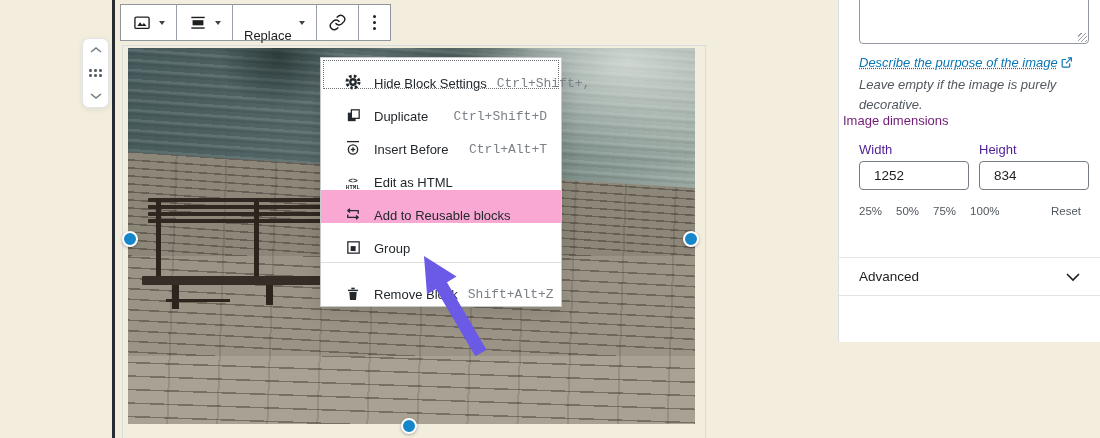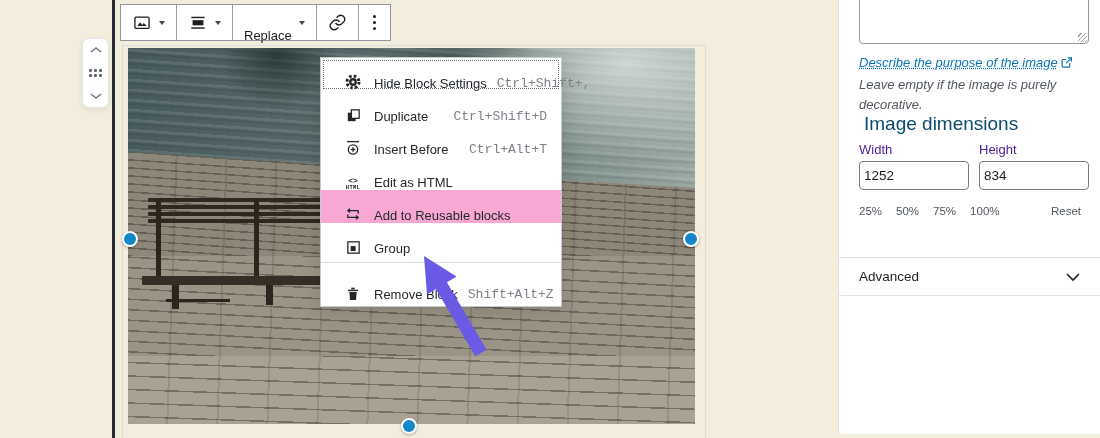--- a/index.html
+++ b/index.html
@@ -68,33 +68,33 @@
   .menu-sep{border-top:1px solid #dcdfe2;margin:6px 0;}
   .html-glyph{display:flex;flex-direction:column;align-items:center;line-height:1;
     font-family:"Liberation Mono",monospace;color:#23282d;}
   .html-glyph i{font-style:normal;font-size:8px;font-weight:bold;}
   .html-glyph b{font-size:5.5px;letter-spacing:.3px;}
 
   
   .arrow-svg{position:absolute;left:0;top:0;z-index:20;pointer-events:none;}
 
   
-  .sidebar{position:absolute;left:838px;top:0;width:262px;height:434px;background:#fff;border-left:1px solid #dde0e2;}
+  .sidebar{position:absolute;left:838px;top:0;width:262px;height:342px;background:#fff;border-left:1px solid #dde0e2;}
   .alt-textarea{position:absolute;left:20px;top:-14px;width:230px;height:58px;border:1px solid #949aa2;
     border-radius:4px;resize:none;outline:none;background:#fff;}
   .grip{position:absolute;left:239px;top:33px;width:9px;height:9px;
     background:repeating-linear-gradient(135deg,transparent 0 2px,#9aa0a6 2px 3px);}
   .help{position:absolute;left:20px;top:53px;width:234px;font-size:13px;font-style:italic;
     color:#50575e;line-height:20px;}
   .help a{color:#0a75b5;text-decoration:underline dotted;cursor:pointer;}
   .ext{display:inline-block;vertical-align:-2px;margin:0 2px;}
-  .dim-title{position:absolute;left:25px;top:113px;font-size:19px;color:#0c4a6e;}
+  .dim-title{position:absolute;left:4px;top:113px;font-size:13px;color:#701a75;}
   .dim-label{position:absolute;top:142px;font-size:13px;color:#4c1d95;}
   .dim-input{position:absolute;top:161px;width:110px;height:29px;border:1px solid #757c83;border-radius:4px;
-    padding:0 4px;font-size:13.5px;color:#1e1e1e;font-family:"Liberation Sans",sans-serif;outline:none;}
+    padding:0 14px;font-size:13.5px;color:#1e1e1e;font-family:"Liberation Sans",sans-serif;outline:none;}
   .pct-row{position:absolute;left:20px;right:19px;top:205px;display:flex;gap:14px;align-items:center;
     font-size:11.5px;color:#50575e;}
   .pct-btn{cursor:pointer;background:none;border:none;font:inherit;color:#50575e;padding:0;text-align:right;}
   .reset-btn{margin-left:auto;}
   .sep{position:absolute;left:0;right:0;border-top:1px solid #e1e3e5;}
   .adv-row{position:absolute;left:0;right:0;top:258px;height:37px;display:flex;align-items:center;
     justify-content:space-between;padding:0 19px 0 20px;font-size:13.5px;color:#1e1e1e;cursor:pointer;}
 </style>
 </head>
 <body>

